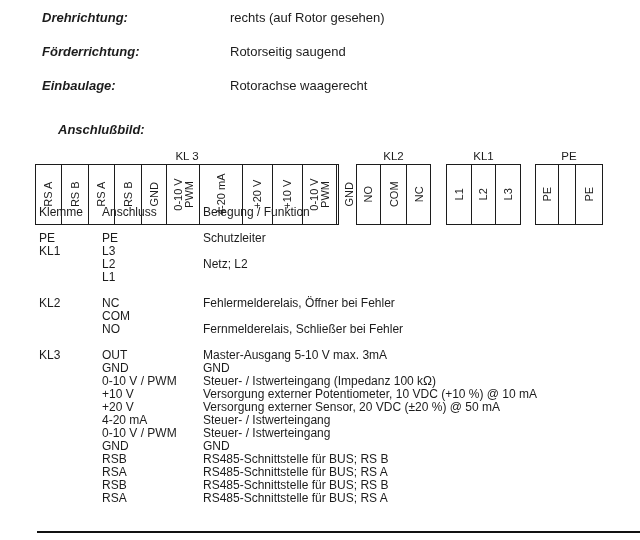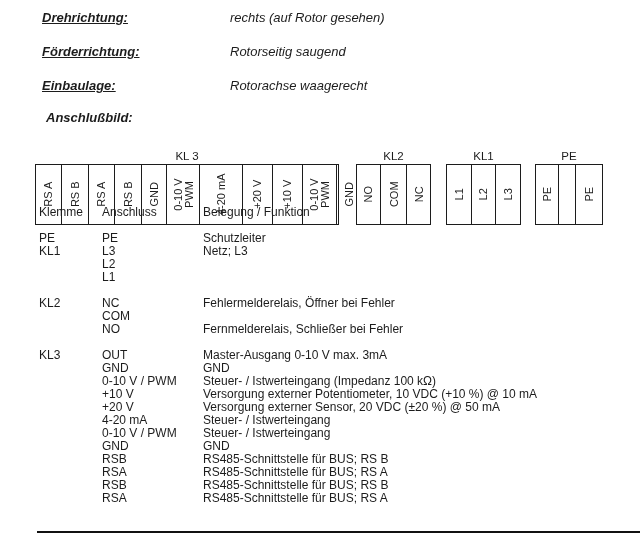--- a/index.html
+++ b/index.html
@@ -1,24 +1,24 @@
 <!DOCTYPE html>
 <html><head>
 <meta charset="utf-8">
 <style>
   html,body{margin:0;padding:0;background:#fff;}
   .page{position:relative;width:640px;height:540px;background:#ffffff;
         font-family:"Liberation Sans",sans-serif;color:#1c1c1c;overflow:hidden;}
 
   
   .info-row{position:absolute;left:42px;width:580px;font-size:13px;line-height:15px;}
-  .info-row .lbl{font-weight:bold;font-style:italic;text-decoration:underline;}
-  .info-row .val{position:absolute;left:188px;top:0;white-space:nowrap;font-style:italic;}
+  .info-row .lbl{font-weight:bold;font-style:italic;}
+  .info-row .val{position:absolute;left:188px;top:0;white-space:nowrap;}
   .r0{top:10px}.r1{top:44px}.r2{top:78px}
-  .diagram-title{position:absolute;left:42px;top:106px;margin:4px;
+  .diagram-title{position:absolute;left:42px;top:106px;margin:16px;
         font-size:13px;font-weight:bold;font-style:italic;}
 
   
   .tgroup{position:absolute;top:164px;}
   .g0{left:35px;width:304px}
   .g1{left:356px;width:75px}
   .g2{left:446px;width:75px}
   .g3{left:535px;width:68px}
   .tlabel{position:absolute;top:-14px;left:0;width:100%;text-align:center;
         font-size:11.5px;line-height:12px;}
@@ -195,25 +195,25 @@
     <div id="table-body">
         <div class="tbody-group">
           <div class="trow">
             <span>PE</span>
             <span>PE</span>
             <span>Schutzleiter</span>
           </div>
           <div class="trow">
             <span>KL1</span>
             <span>L3</span>
-            <span>Netz; L3</span>
           </div>
           <div class="trow">
             <span></span>
             <span>L2</span>
+            <span>Netz; L2</span>
           </div>
           <div class="trow">
             <span></span>
             <span>L1</span>
           </div>
         </div>
         <div class="tbody-group">
           <div class="trow">
             <span>KL2</span>
             <span>NC</span>
@@ -226,21 +226,21 @@
           <div class="trow">
             <span></span>
             <span>NO</span>
             <span>Fernmelderelais, Schließer bei Fehler</span>
           </div>
         </div>
         <div class="tbody-group">
           <div class="trow">
             <span>KL3</span>
             <span>OUT</span>
-            <span>Master-Ausgang 0-10 V max. 3mA</span>
+            <span>Master-Ausgang 5-10 V max. 3mA</span>
           </div>
           <div class="trow">
             <span></span>
             <span>GND</span>
             <span>GND</span>
           </div>
           <div class="trow">
             <span></span>
             <span>0-10 V / PWM</span>
             <span>Steuer- / Istwerteingang (Impedanz 100 kΩ)</span>

